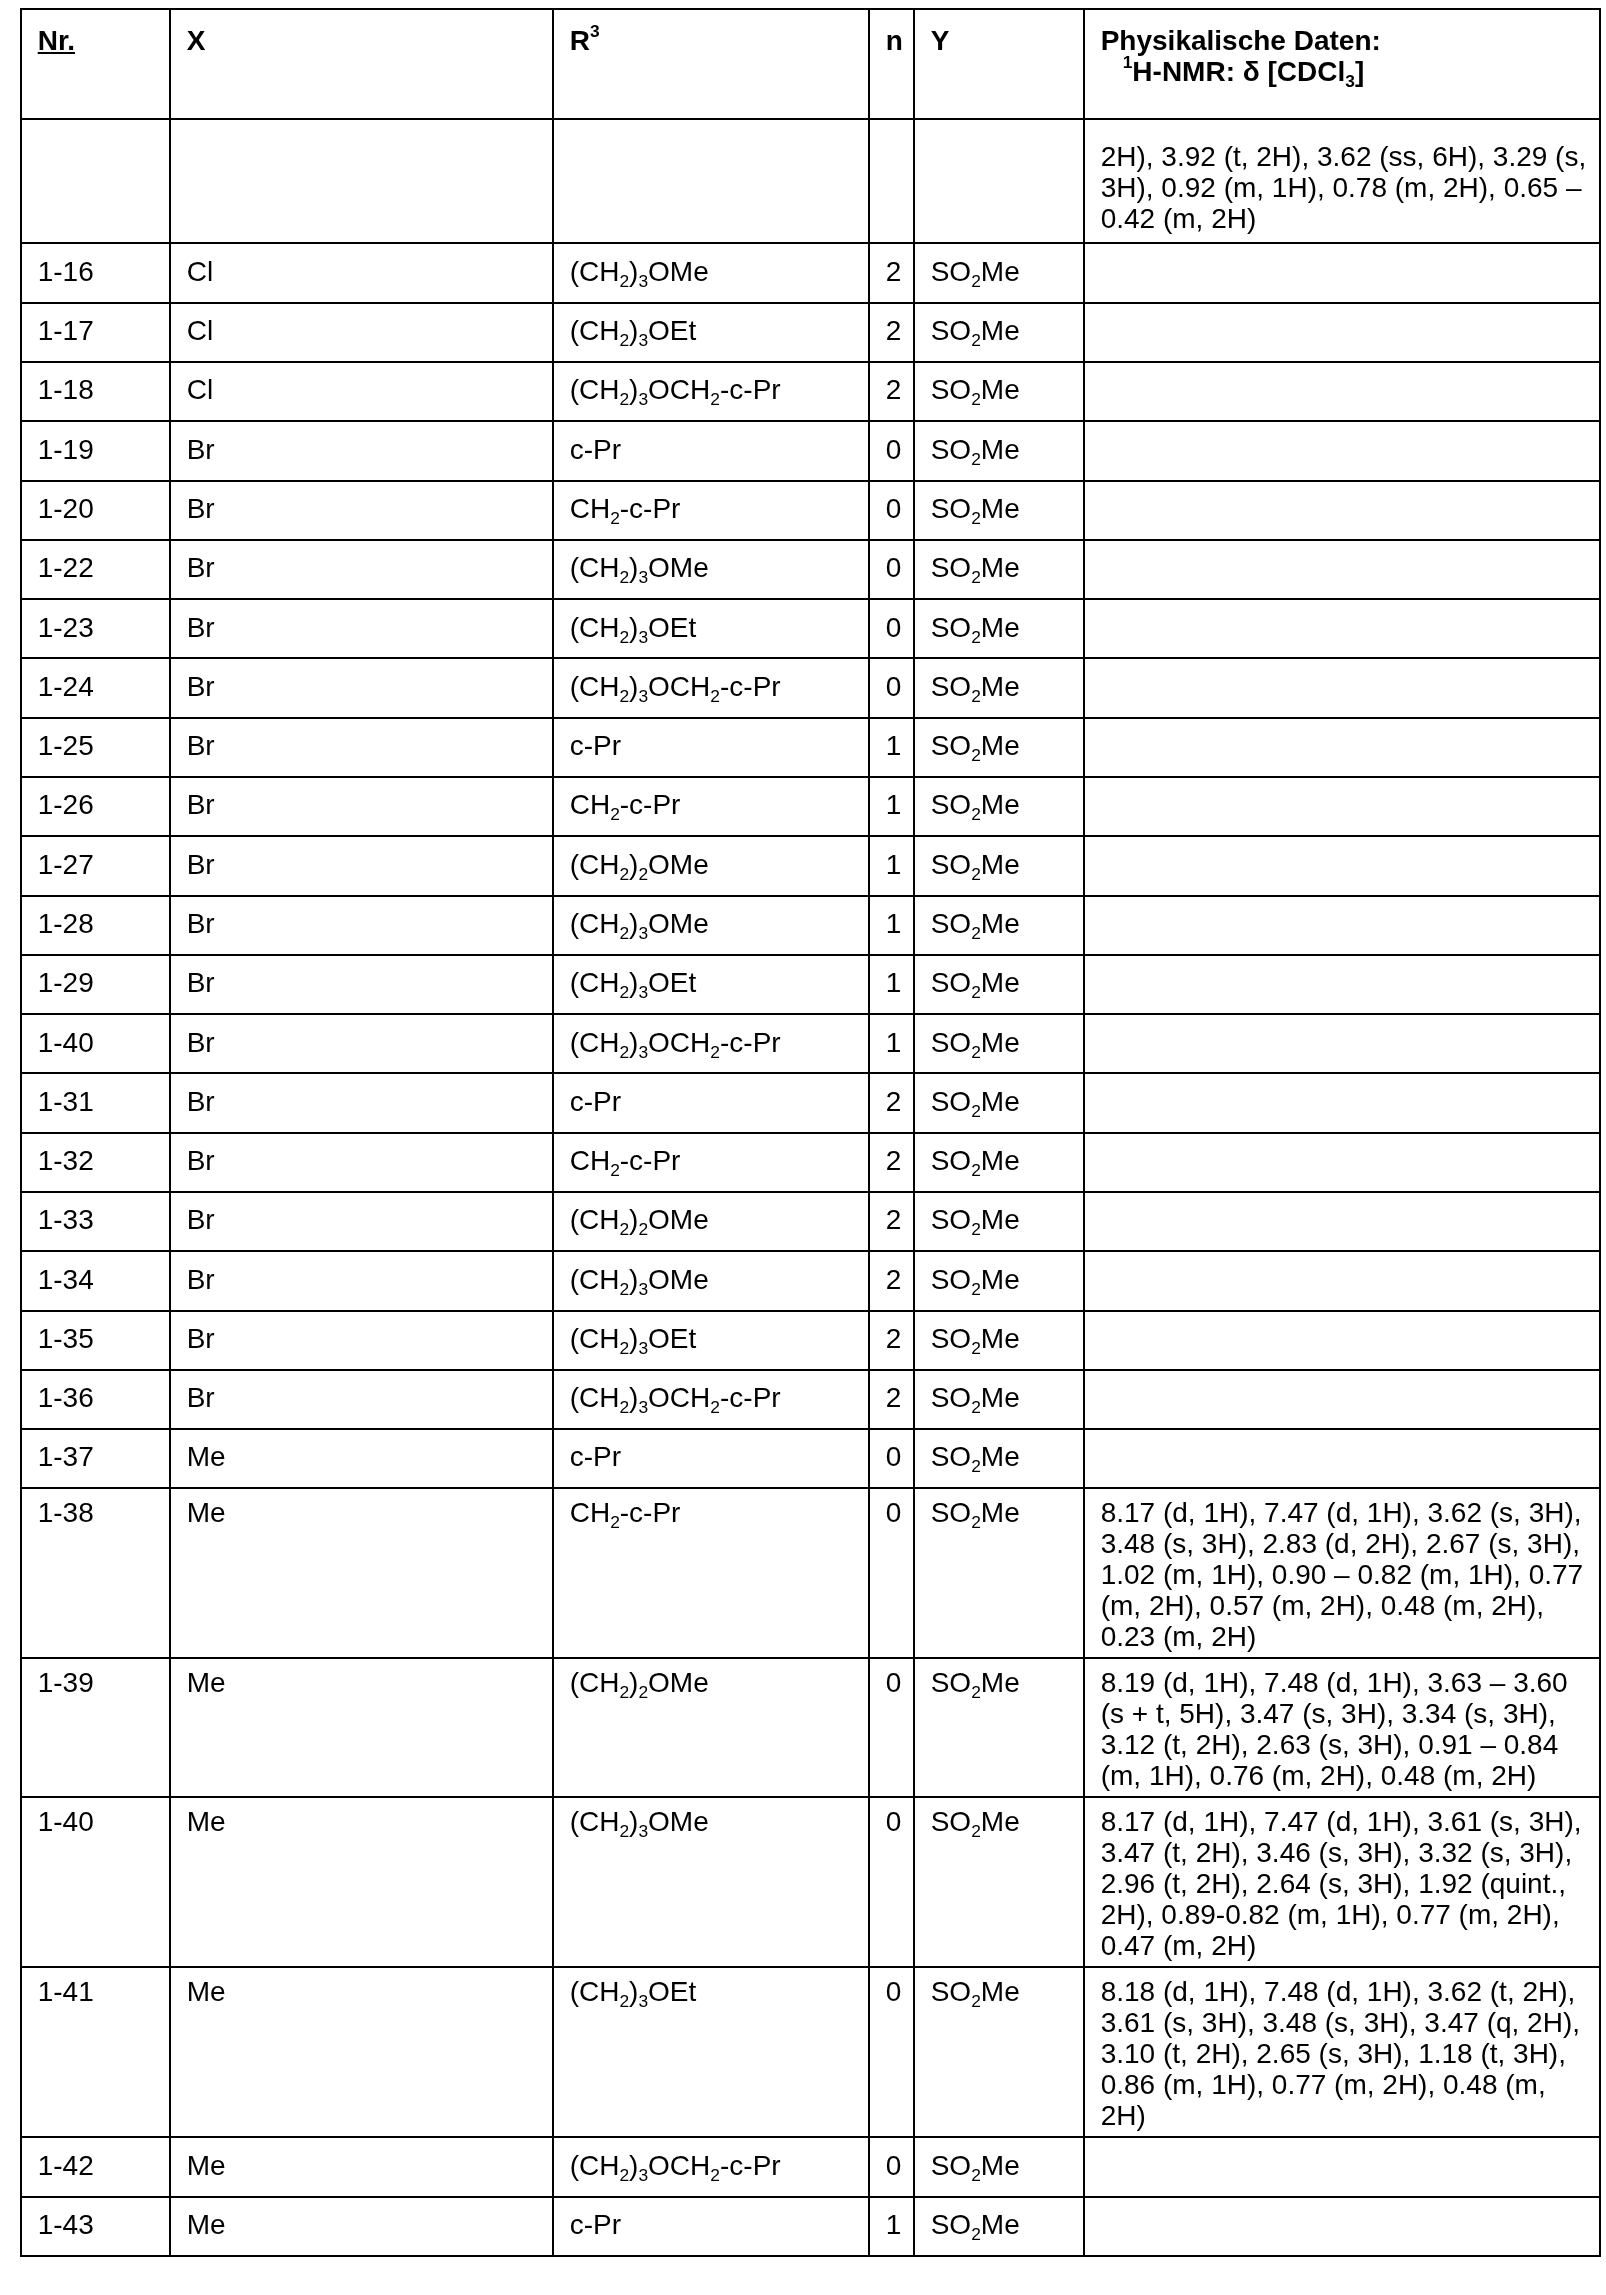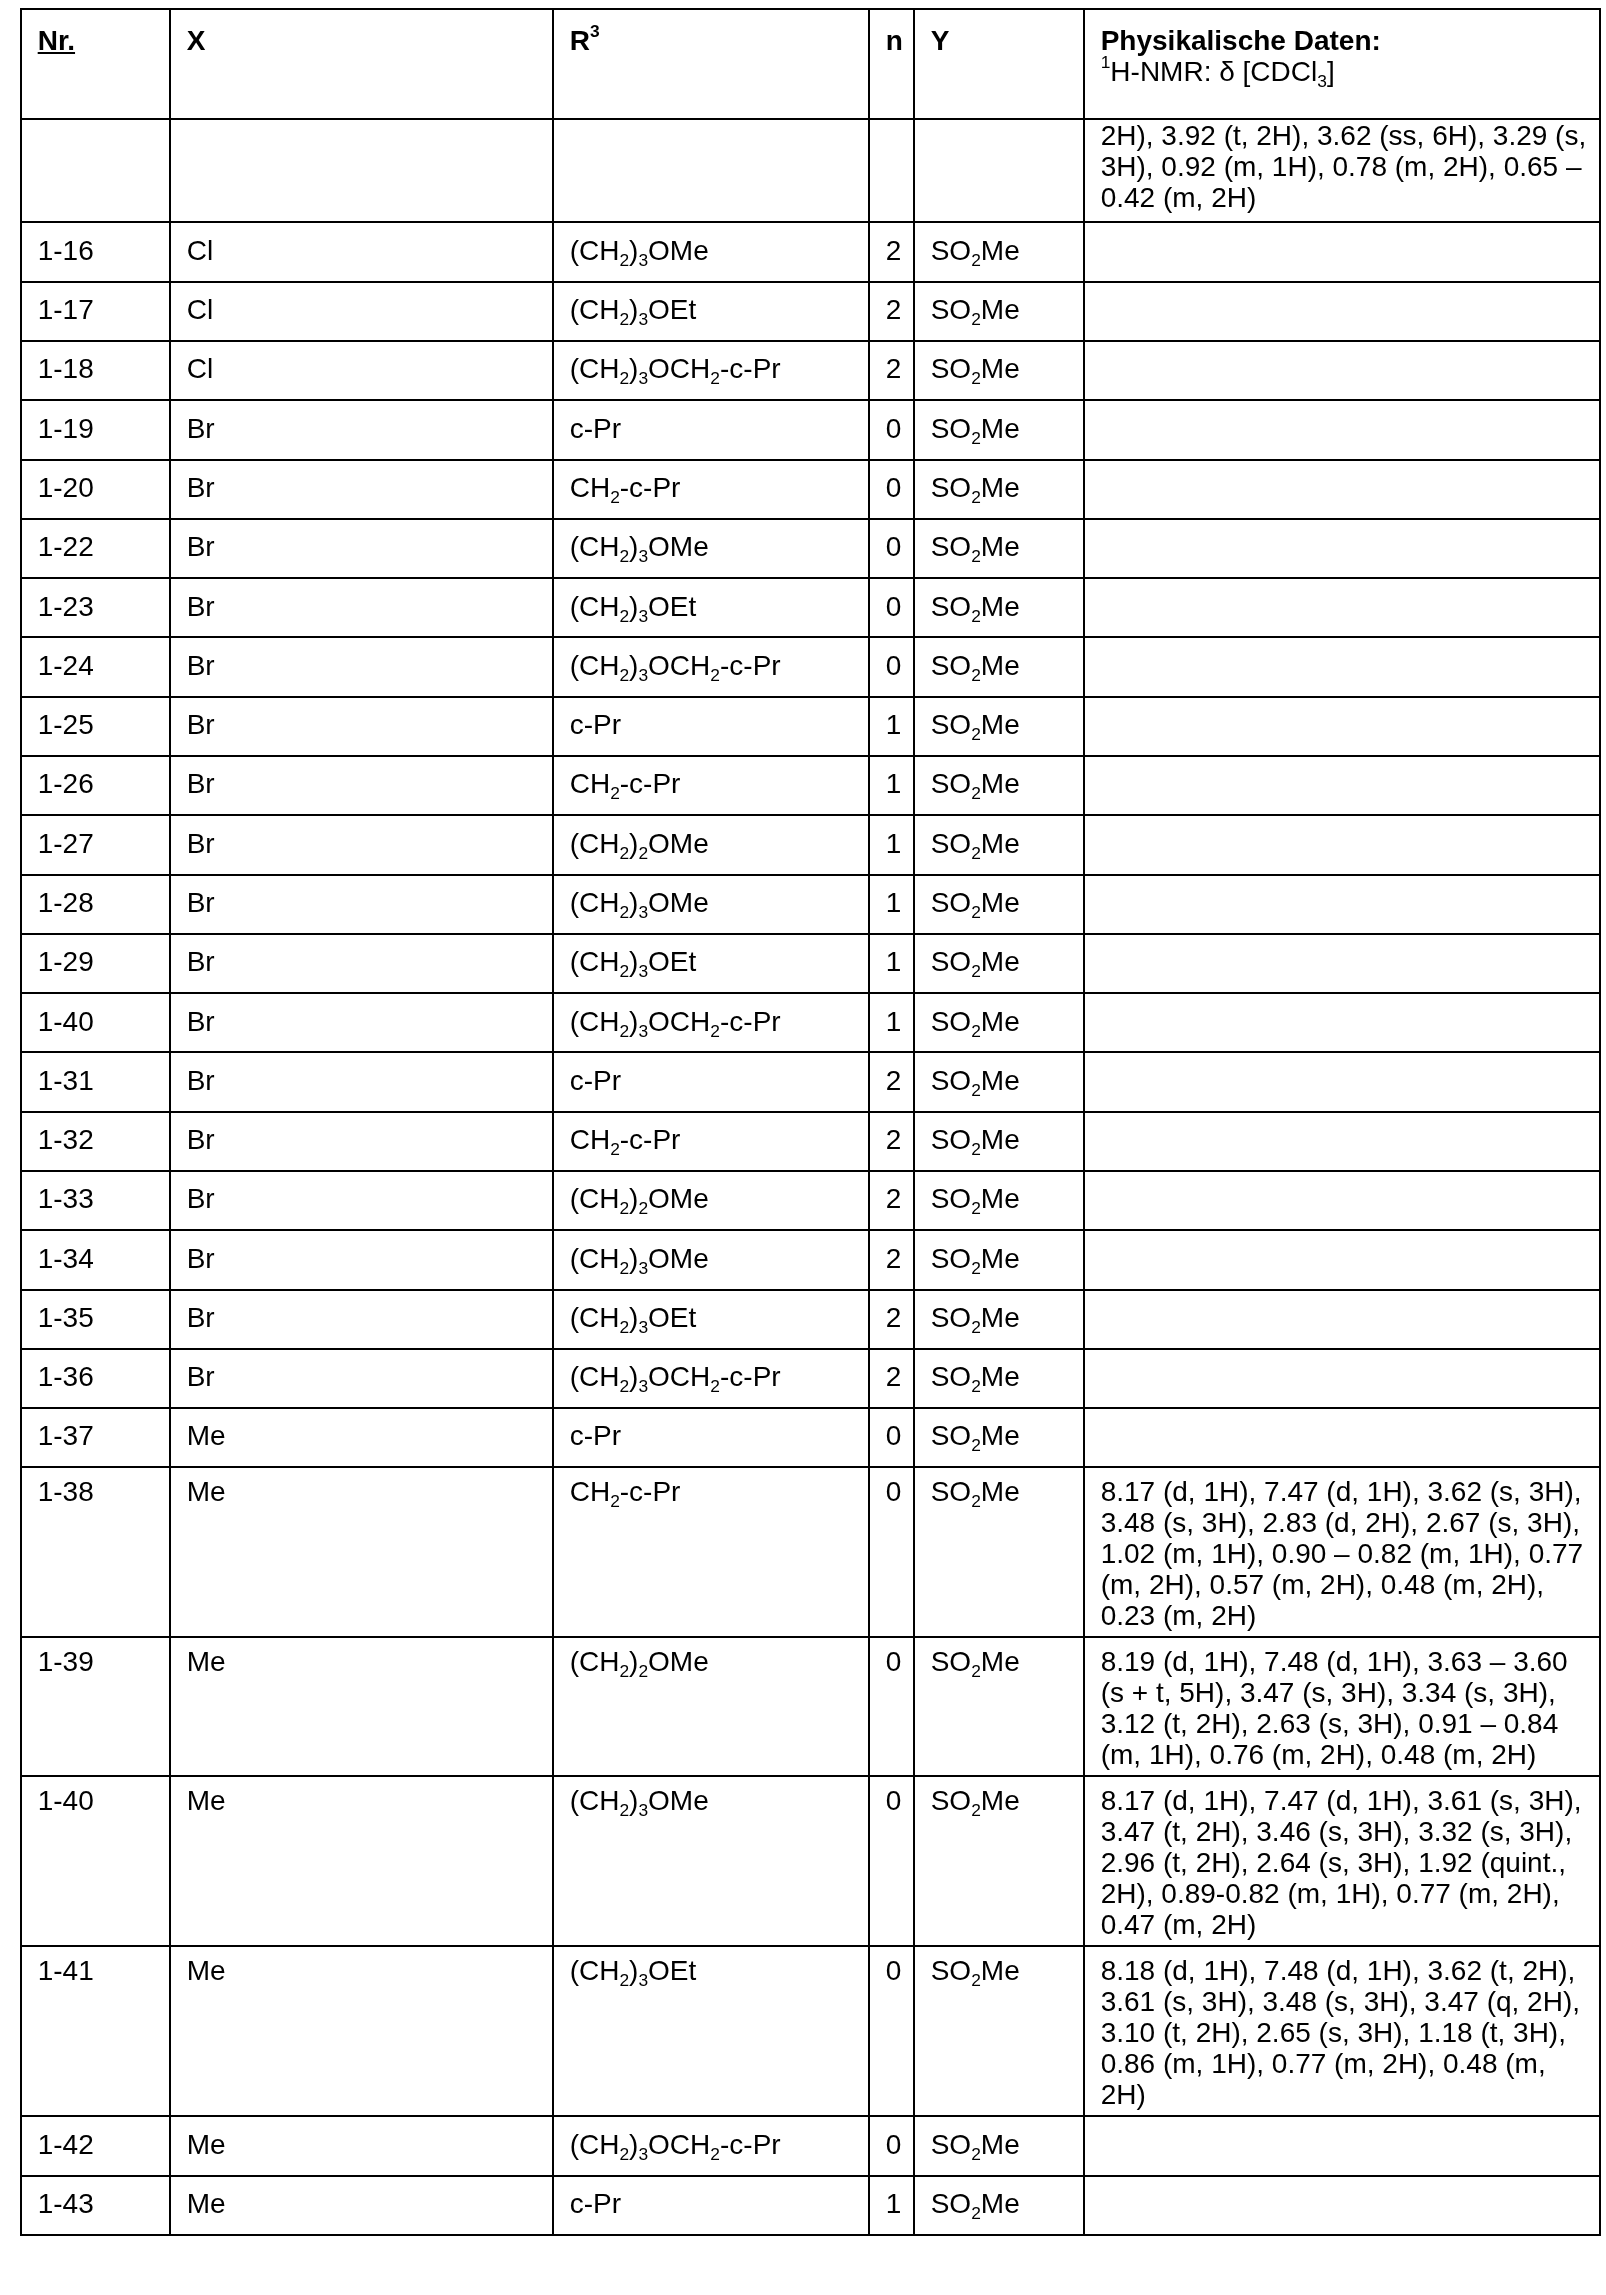--- a/index.html
+++ b/index.html
@@ -11,25 +11,25 @@
   }
   table.compounds td, table.compounds th {
     border: 2.4px solid #000; vertical-align: top;
     padding: 8.1px 8.1px 4.9px 16.2px; font-size: 28px; line-height: 31px;
     font-weight: normal; text-align: left;
   }
   table.compounds th { font-weight: bold; height: 88px; padding-top: 14.6px; }
   th.col-nr { padding-top: 8.1px; text-decoration: underline; }
   th.col-x, th.col-r3, th.col-n, th.col-y { padding-top: 29px; }
   th.col-phys { padding-top: 36px; border-radius: 26px; }
-  th.col-phys .sub { font-weight: normal; display: block; }
+  th.col-phys .sub { font-weight: bold; display: block; margin-left: 22px; }
   td.col-n, th.col-n { text-align: right; padding-left: 3.2px; padding-right: 4.9px; }
   td.col-y { padding-left: 11.4px; }
   tr.single td { height: 41px; padding-top: 11.4px; }
-  tr.cont td { height: 97px; padding-top: 0; }
+  tr.cont td { height: 97px; padding-top: 21px; }
   td.nmr { font-size: 27px; line-height: 32px; padding-left: 13px; padding-top: 8.1px; padding-right: 6.5px; }
   sub, sup { font-size: 62%; line-height: 0; }
   sub { vertical-align: -0.35em; }
   sup { vertical-align: 0.75em; }
 </style>
 </head>
 <body>
 
 <table class="compounds">
   <colgroup>

